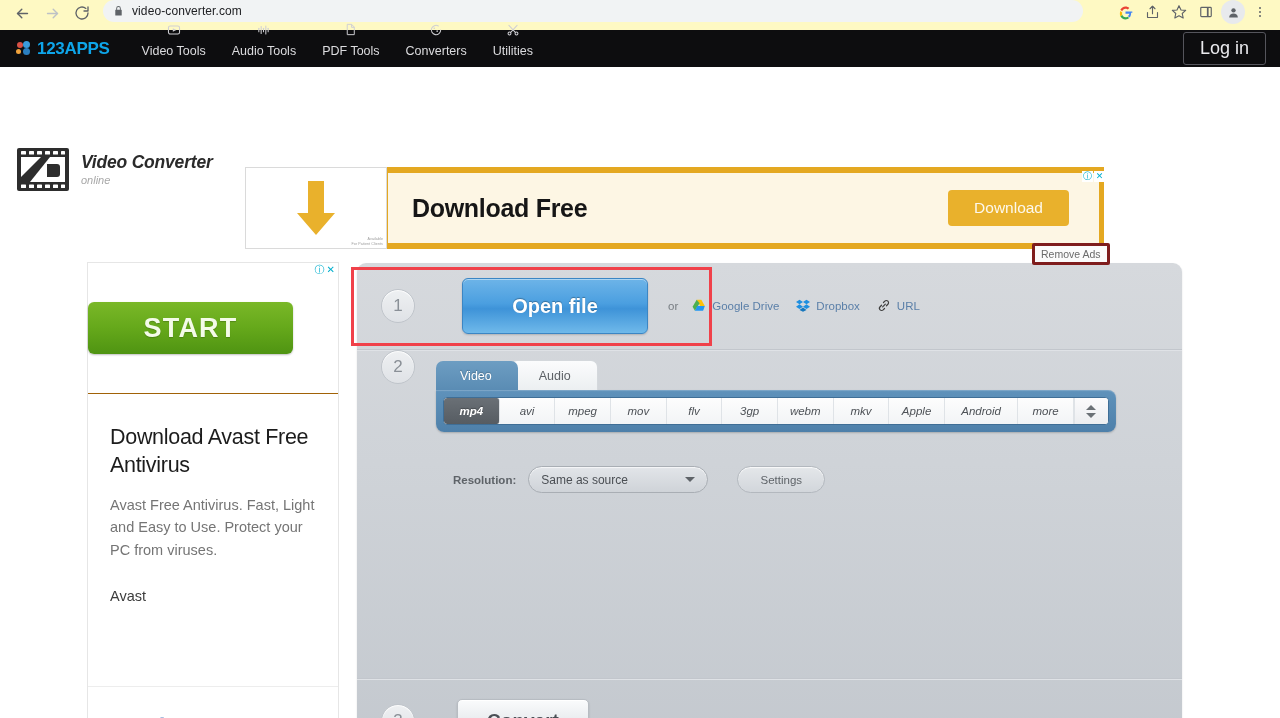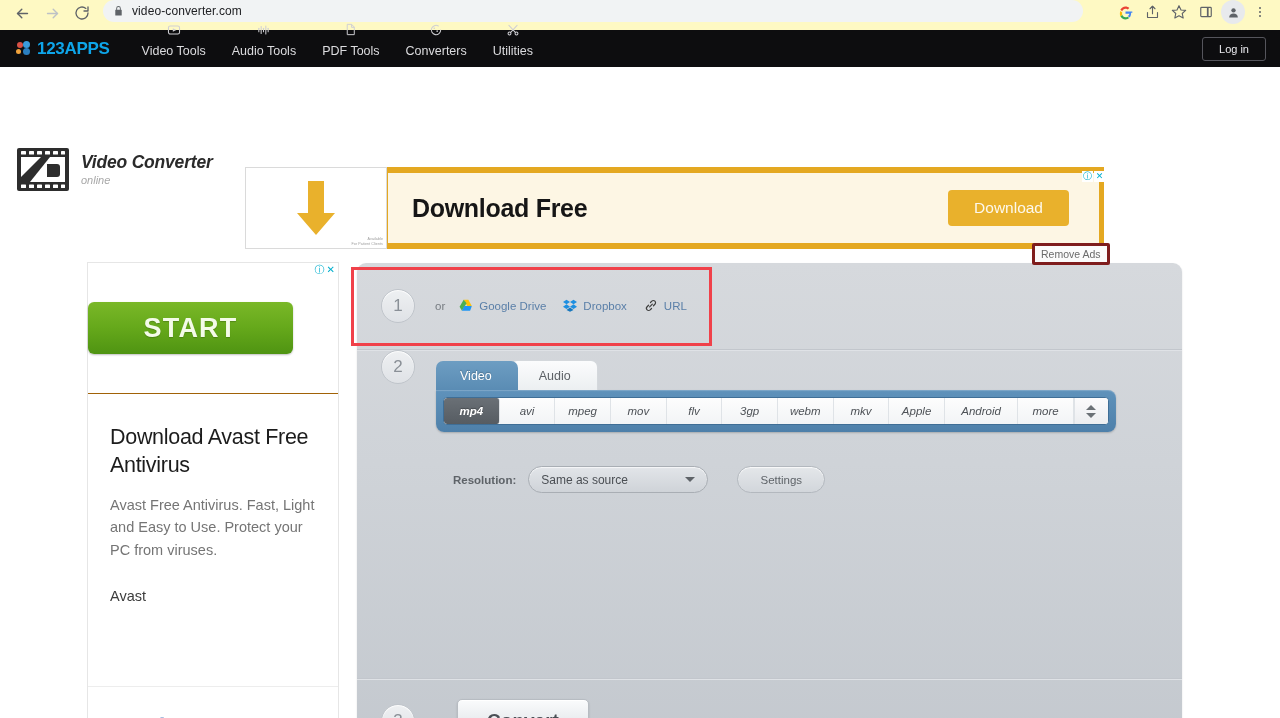--- a/index.html
+++ b/index.html
@@ -90,21 +90,21 @@
     border-radius: 4px;
     white-space: nowrap;
     flex-direction: column;
   }
   .nav-ico { display: flex; align-items: center; justify-content: center; width: 15px; height: 15px; color: #cfcfd4; }
   .caret { font-size: 9px; color: #b9b9bf; margin-left: 1px; }
   .login-btn {
     margin-left: auto;
     border: 1px solid #55555c;
     color: #eaeaee;
-    font-size: 11px;
+    font-size: 18px;
     padding: 5px 16px;
     border-radius: 3px;
     background: transparent;
   }
 
   
   .page { position: relative; height: 681px; background: #fff; }
 
   
   .vc-logo {
@@ -711,20 +711,21 @@
         <span>Open</span>
         <span class="open-chev">❯</span>
       </span>
     </div>
   </div>
 
   <div class="converter">
 
     <div class="step step1">
       <div class="step-num">1</div>
+      <div class="open-file-btn">Open file</div>
       <span class="or-text">or</span>
       <div class="cloud-links">
         <span class="cloud-link">
           <span>
             <svg width="14" height="13" viewBox="0 0 24 22">
               <polygon points="8,1 16,1 22,12 14,12" fill="#ffc107"></polygon>
               <polygon points="8,1 1,13 5,20 13,7" fill="#4caf50"></polygon>
               <polygon points="5,20 19,20 22,12 9,12" fill="#2196f3"></polygon>
             </svg>
           </span>

